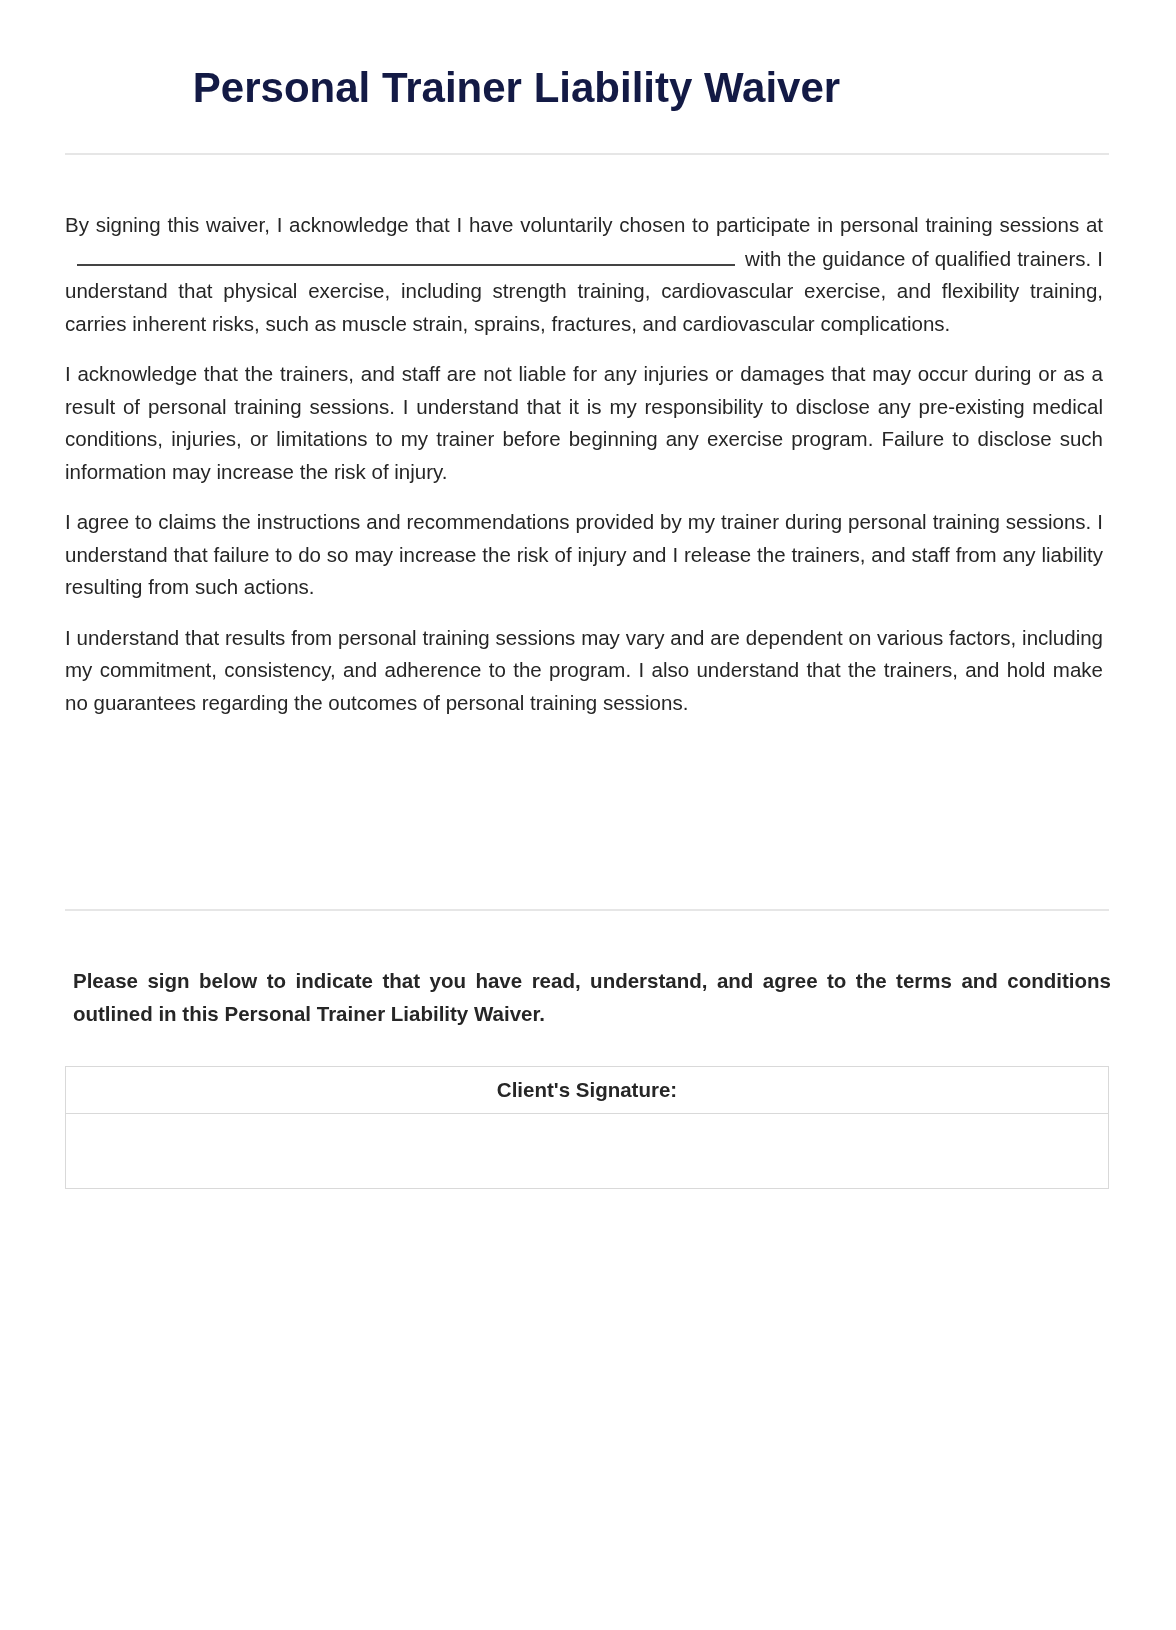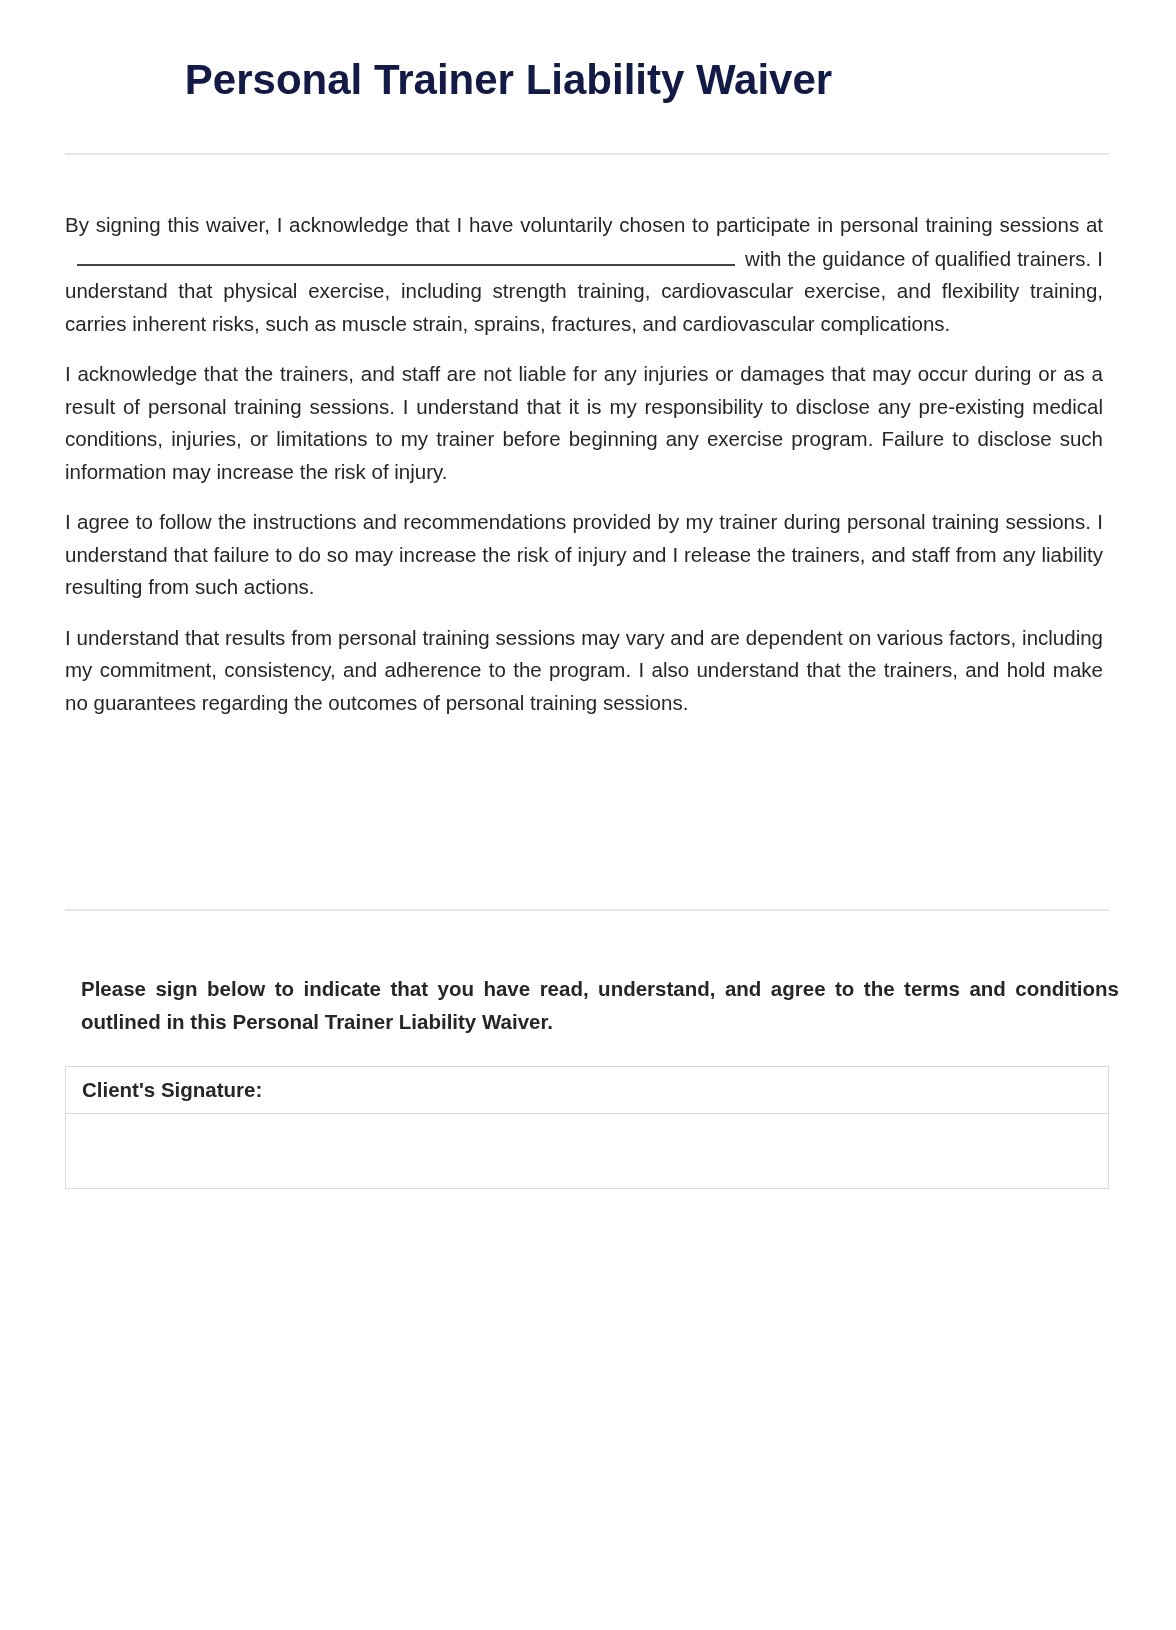--- a/index.html
+++ b/index.html
@@ -2,55 +2,55 @@
 <html><head>
 <meta charset="utf-8">
 <style>
   html, body { margin: 0; padding: 0; background: #ffffff; }
   body {
     width: 1176px; height: 1630px; position: relative; overflow: hidden;
     font-family: "Liberation Sans", sans-serif; color: #262626;
   }
   .title {
     position: absolute; top: 50px; left: 0; width: 1017px; text-align: center;
-    font-size: 42px; font-weight: bold; color: #131a45; margin: 0; line-height: 60px;
+    font-size: 42px; font-weight: bold; color: #131a45; margin: 8px; line-height: 60px;
   }
   .rule { position: absolute; left: 65px; width: 1044px; height: 0; border-top: 2px solid #e6e6e6; }
   .rule.r1 { top: 153px; }
   .rule.r2 { top: 909px; }
   .body-text {
     position: absolute; left: 65px; top: 201px; width: 1038px;
     font-size: 20.5px; line-height: 32.5px; text-align: justify;
   }
   .body-text p { margin: 8px 0 18px 0; }
   .blank { display: inline-block; border-bottom: 2px solid #444; height: 22px; vertical-align: baseline; }
   .blank.b1 { width: 658px; margin: 0 10px 0 12px; }
   .blank.b2 { width: 625px; margin-left: 8px; }
   .instruction {
     position: absolute; left: 65px; top: 957px; width: 1038px;
-    font-size: 20.5px; line-height: 32.5px; font-weight: bold; text-align: justify; margin: 16px;
+    font-size: 20.5px; line-height: 32.5px; font-weight: bold; text-align: justify; margin: 8px;
   }
   .sig-table {
     position: absolute; left: 65px; top: 1066px; width: 1044px;
     border: 1px solid #d9d9d9; border-collapse: collapse;
   }
-  .sig-table td { border: 1px solid #d9d9d9; padding: 1px 16px; font-size: 20.5px; font-weight: bold; color: #262626; }
+  .sig-table td { border: 1px solid #d9d9d9; padding: 1px 16px; font-size: 20.5px; font-weight: bold; color: #262626; text-align: center; }
   .row-label { height: 47px; }
   .row-space { height: 75px; }
 </style>
 </head>
 <body>
 
 <h1 class="title">Personal Trainer Liability Waiver</h1>
 <div class="rule r1"></div>
 
 <div class="body-text">
   <p><span>By signing this waiver, I acknowledge that I have voluntarily chosen to participate in personal training sessions at</span><span class="blank b1"></span><span>with the guidance of qualified trainers. I understand that physical exercise, including strength training, cardiovascular exercise, and flexibility training, carries inherent risks, such as muscle strain, sprains, fractures, and cardiovascular complications.</span></p>
   <p>I acknowledge that the trainers, and staff are not liable for any injuries or damages that may occur during or as a result of personal training sessions. I understand that it is my responsibility to disclose any pre-existing medical conditions, injuries, or limitations to my trainer before beginning any exercise program. Failure to disclose such information may increase the risk of injury.</p>
-  <p>I agree to follow the instructions and recommendations provided by my trainer during personal training sessions. I understand that failure to do so may increase the risk of injury and I release the trainers, and staff from any liability resulting from such actions.</p>
+  <p>I agree to claims the instructions and recommendations provided by my trainer during personal training sessions. I understand that failure to do so may increase the risk of injury and I release the trainers, and staff from any liability resulting from such actions.</p>
   <p>I understand that results from personal training sessions may vary and are dependent on various factors, including my commitment, consistency, and adherence to the program. I also understand that the trainers, and hold make no guarantees regarding the outcomes of personal training sessions.</p>
 </div>
 
 <div class="rule r2"></div>
 
 <p class="instruction">Please sign below to indicate that you have read, understand, and agree to the terms and conditions outlined in this Personal Trainer Liability Waiver.</p>
 
 <table class="sig-table">
   <tbody>
       <tr class="row-label">

